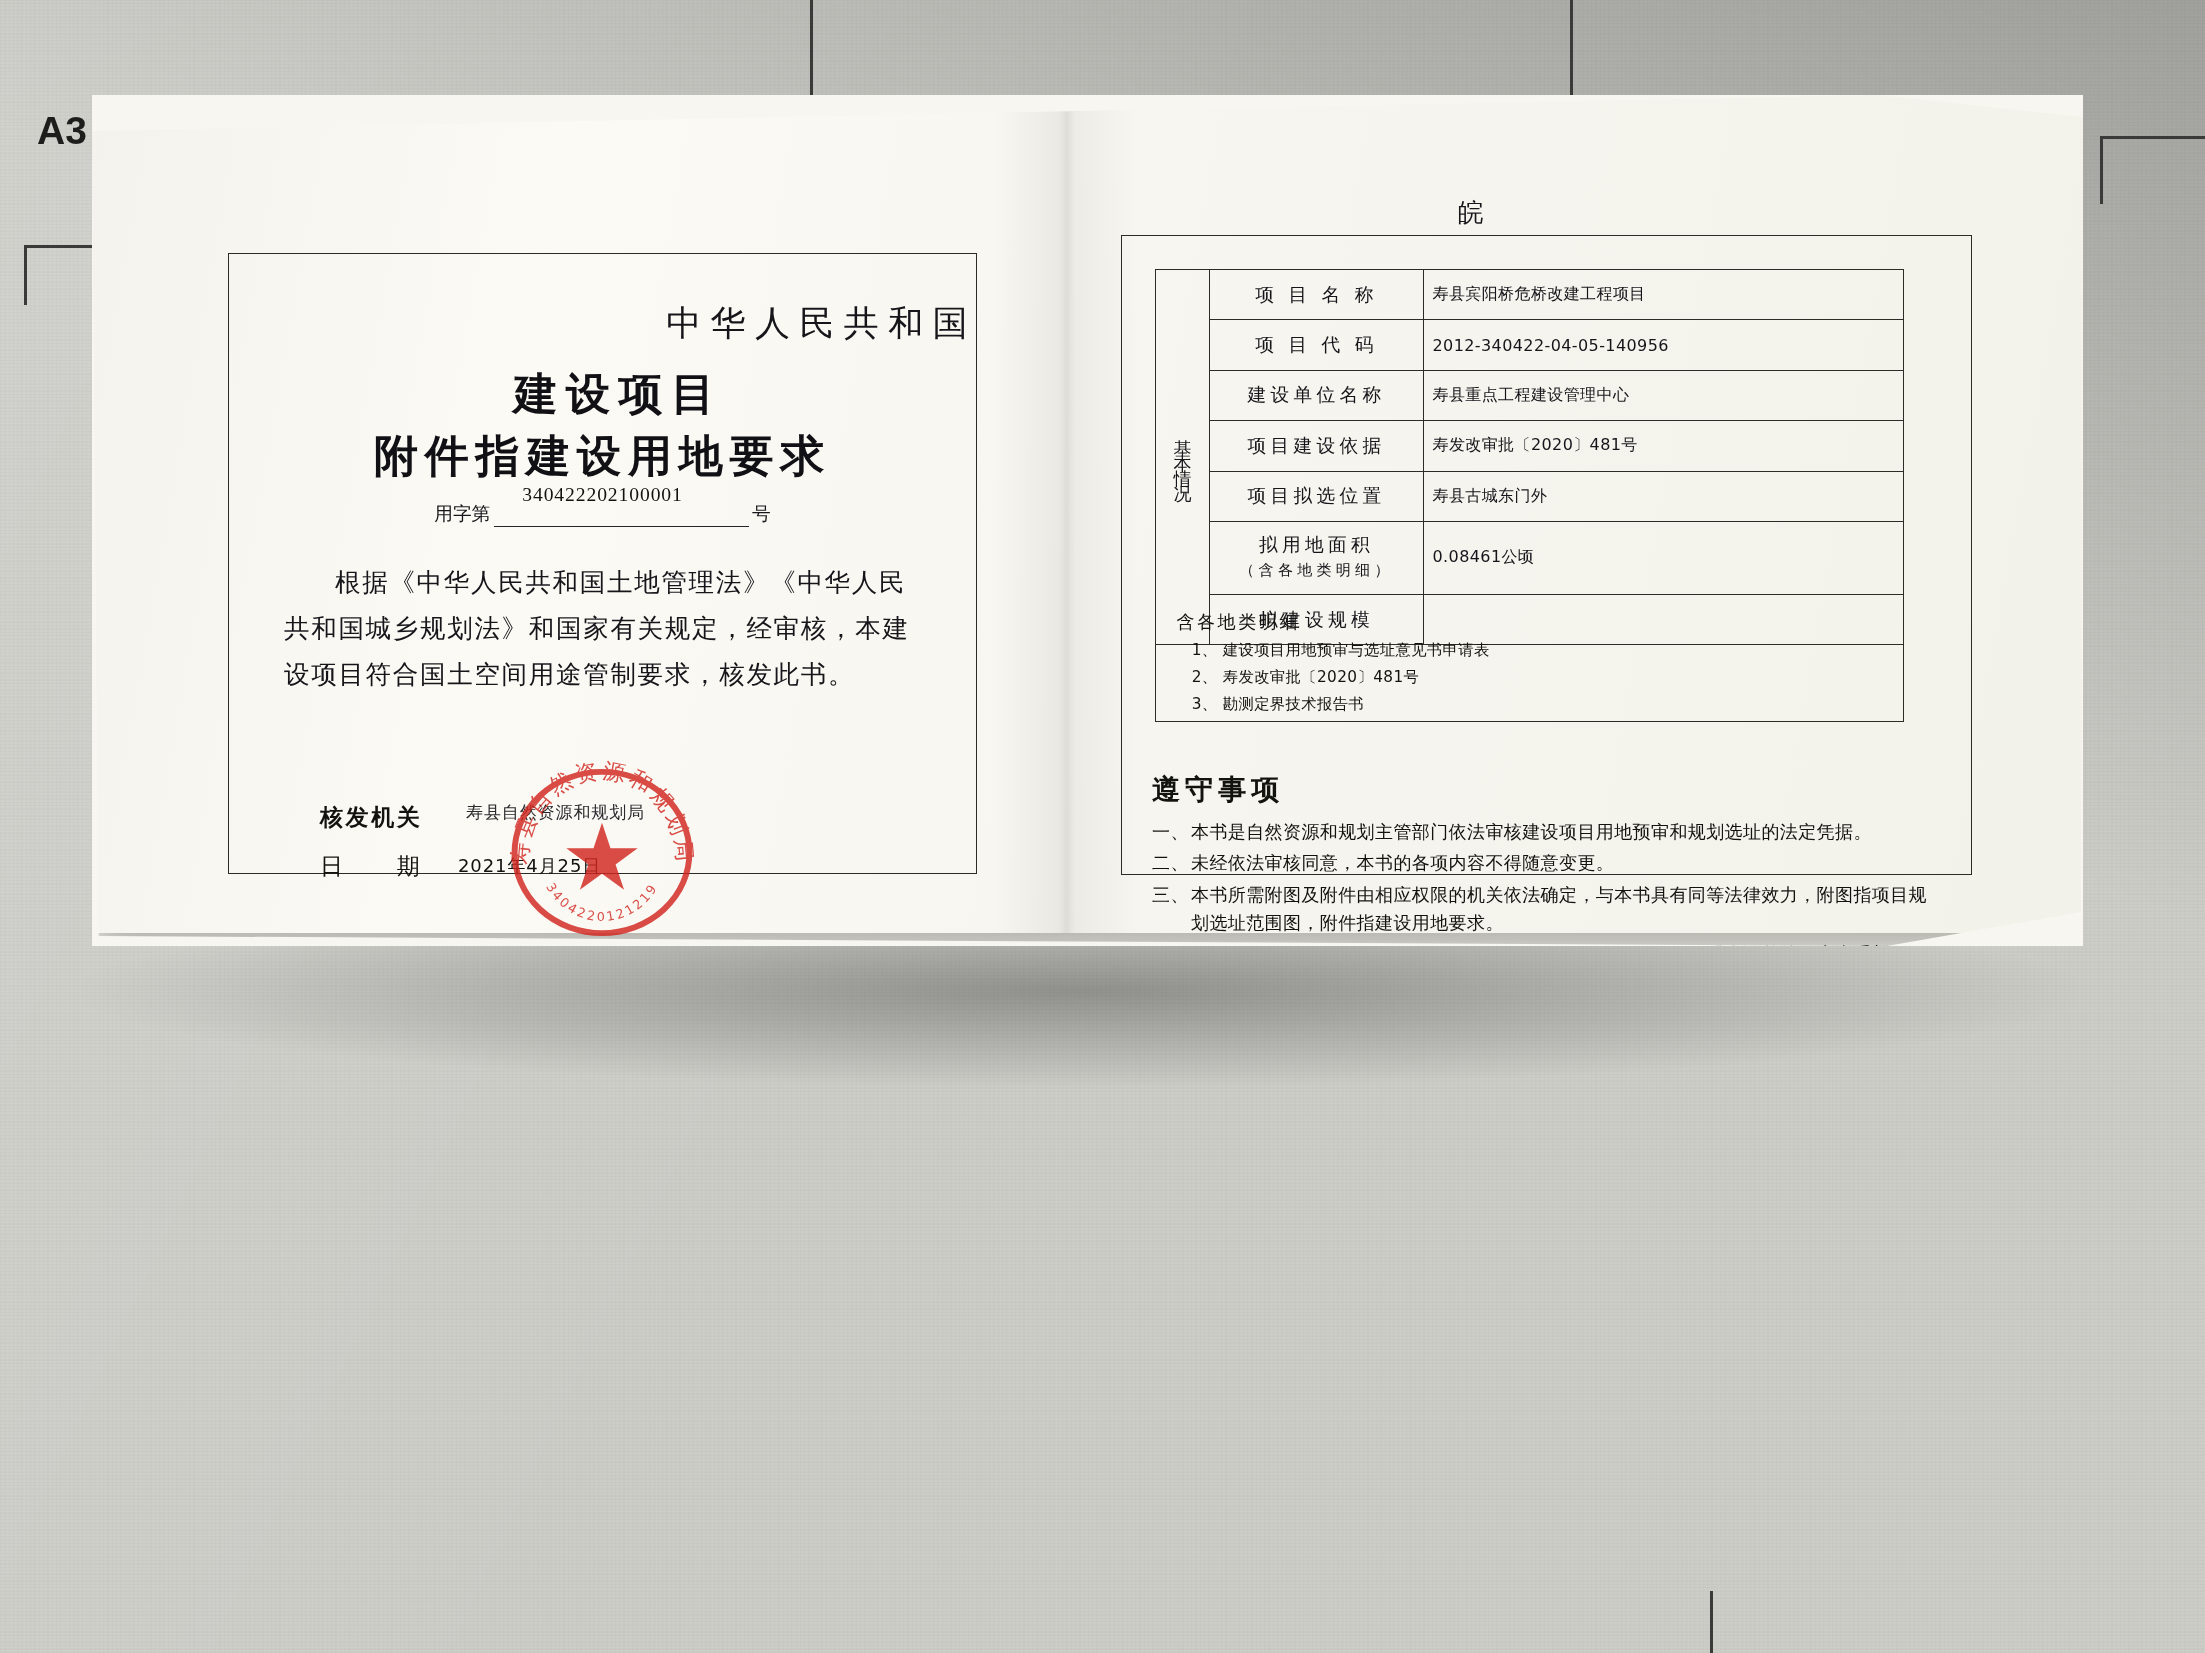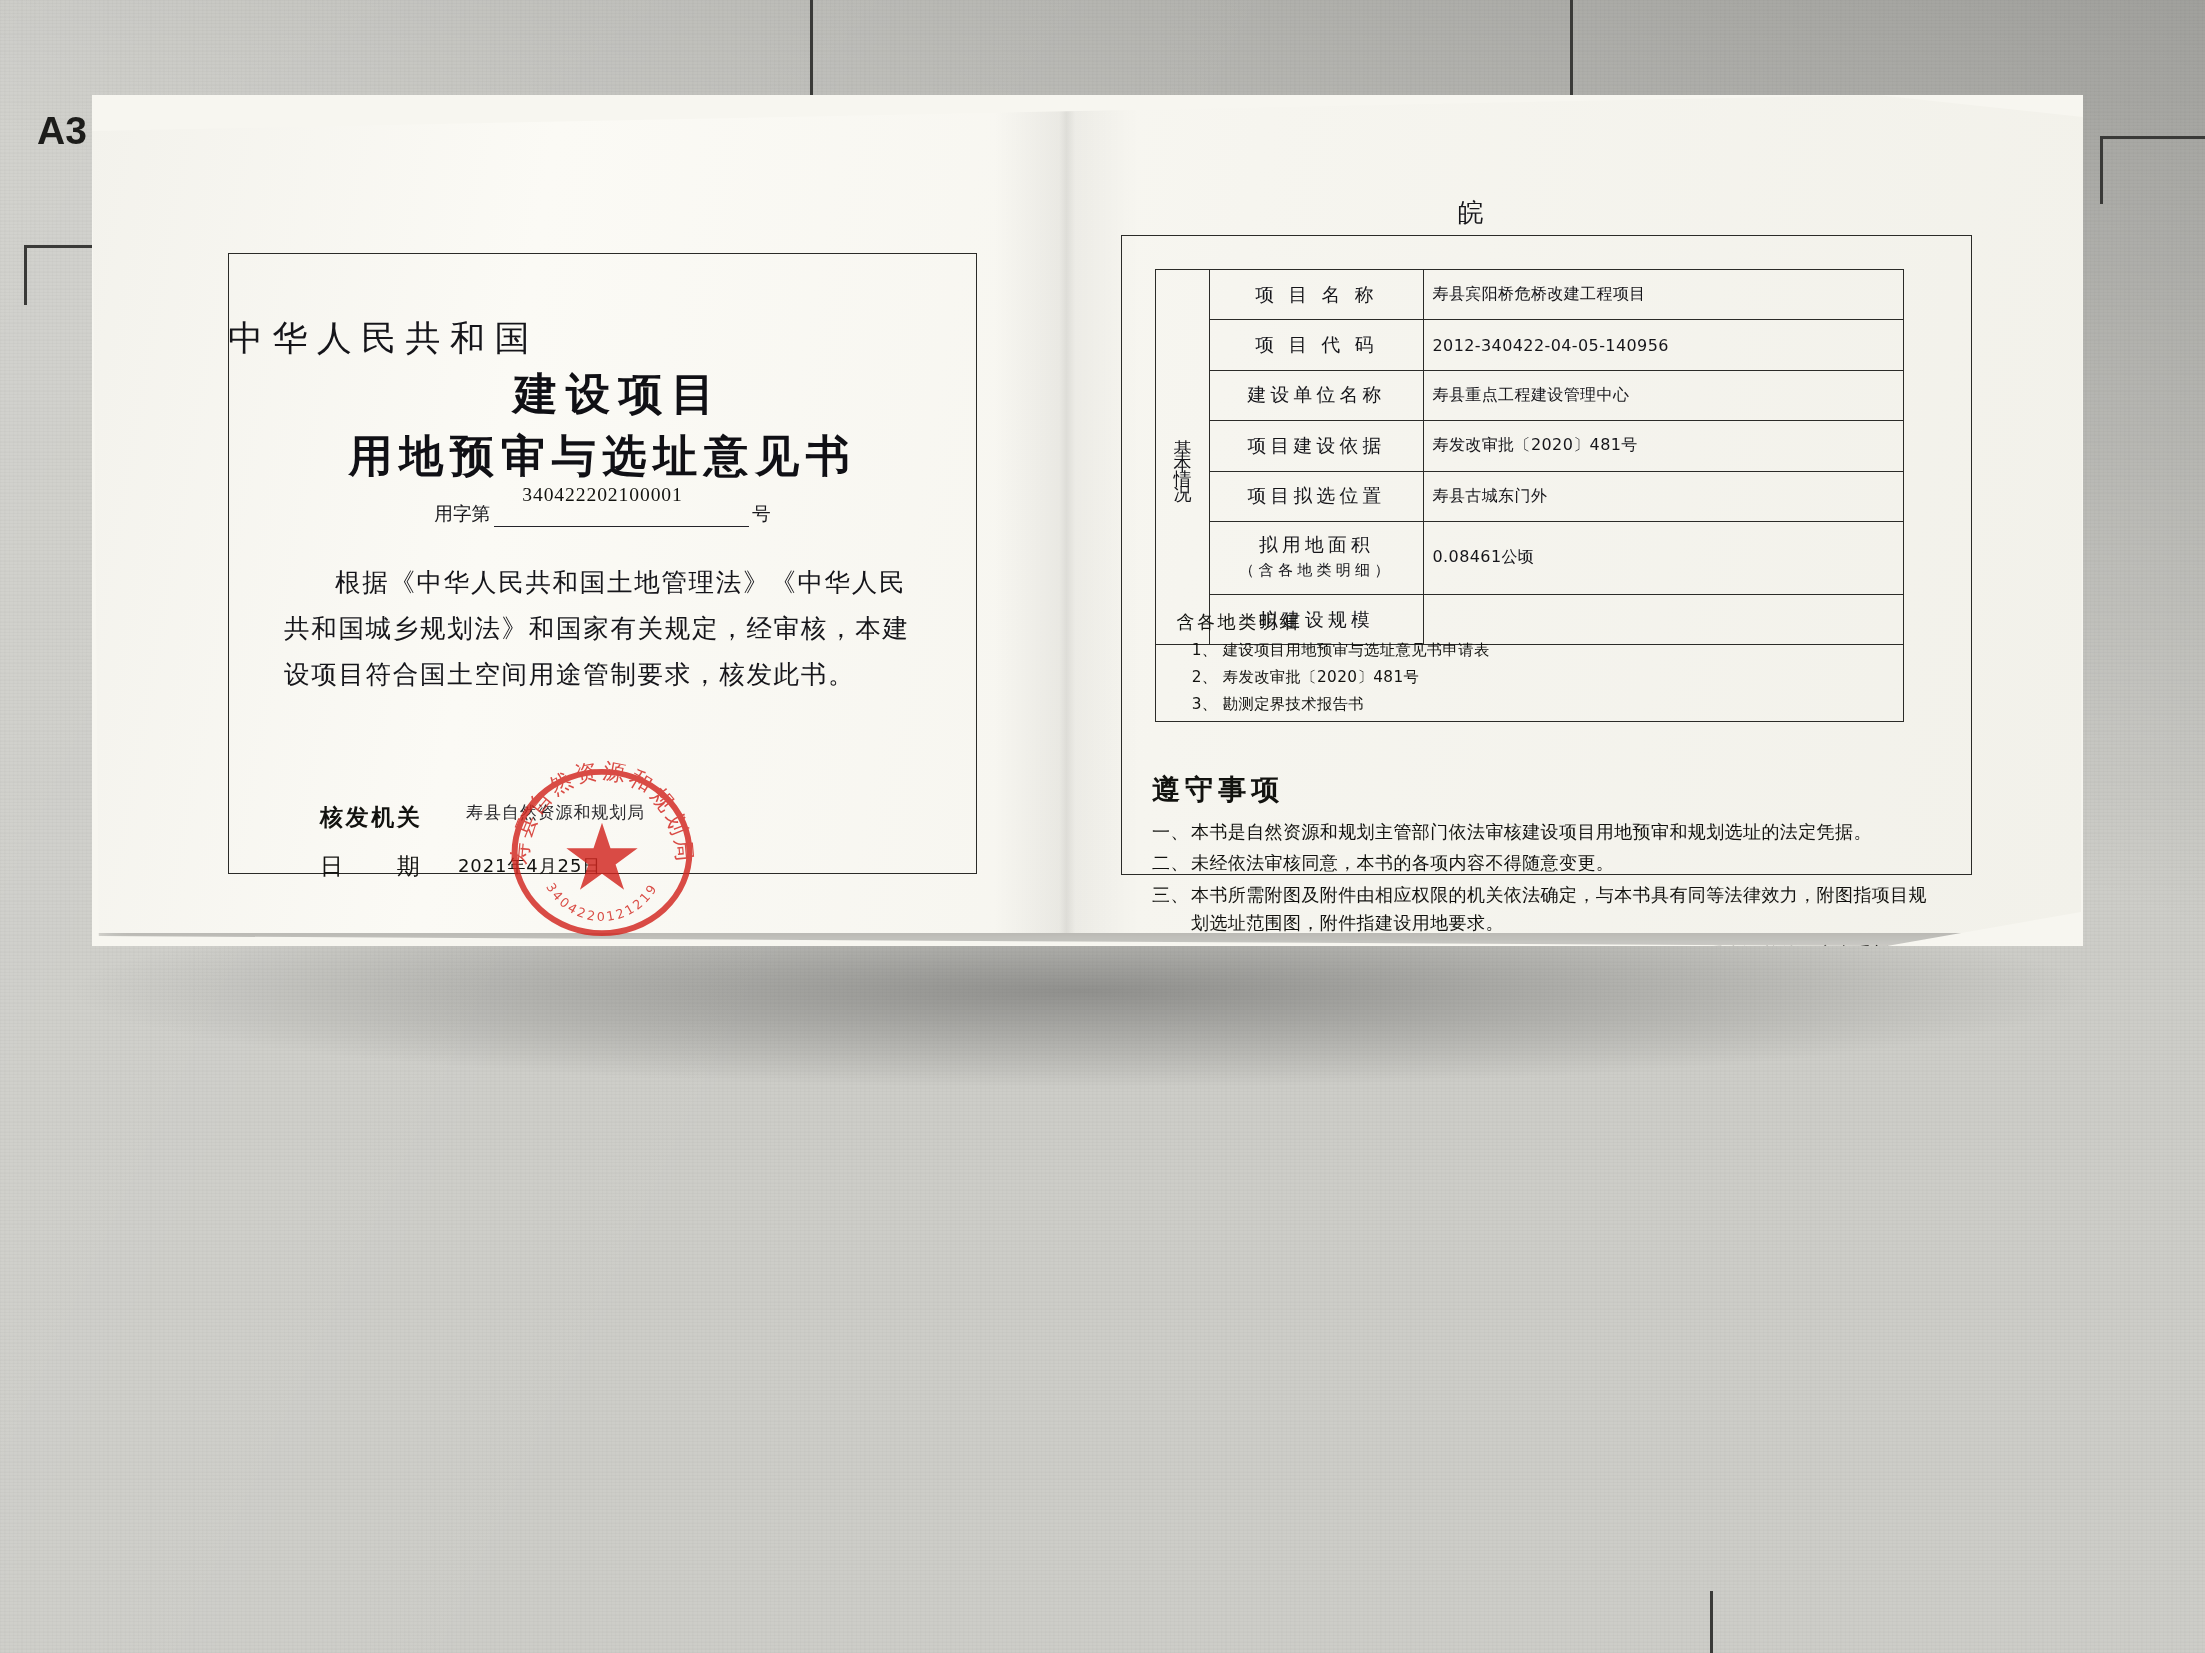--- a/index.html
+++ b/index.html
@@ -75,22 +75,22 @@
   }
 
   
   #left-page { left: 136px; top: 158px; width: 749px; height: 621px; }
   #left-frame { left: 0; top: 0; right: 0; bottom: 0; }
 
   .cn { font-family: "DejaVu Sans", "Liberation Sans", sans-serif; }
 
   #country {
     position: absolute;
-    top: 62px; left: 0; width: 100%;
-    text-align: left;
+    top: 47px; left: 0; width: 100%;
+    text-align: right;
     font-size: 35px;
     letter-spacing: 9.4px;
     color: #15151a;
     font-weight: 500;
   }
   #title1 {
     position: absolute;
     top: 112px; left: 0; width: 100%;
     text-align: center;
     font-size: 44px;
@@ -302,21 +302,21 @@
 
   <div id="booklet">
     <div id="booklet-inner">
       <div class="page-bend" style="left:902px; top:0; width:145px; height:100%;"></div>
 
       <div class="sheet" id="left-page">
         <div class="frame" id="left-frame"></div>
 
         <div class="cn" id="country">中华人民共和国</div>
         <div class="cn" id="title1">建设项目</div>
-        <div class="cn" id="title2">用地预审与选址意见书</div>
+        <div class="cn" id="title2">附件指建设用地要求</div>
 
         <div id="serial-number">340422202100001</div>
         <div class="cn" id="serial-row">
           <span>用字第</span><span class="serial-line"></span><span>号</span>
         </div>
 
         <div class="cn" id="body-text">根据《中华人民共和国土地管理法》《中华人民共和国城乡规划法》和国家有关规定，经审核，本建设项目符合国土空间用途管制要求，核发此书。</div>
 
         <div class="cn" id="issuer-row">核发机关</div>
         <div class="cn" id="issuer-name">寿县自然资源和规划局</div>

